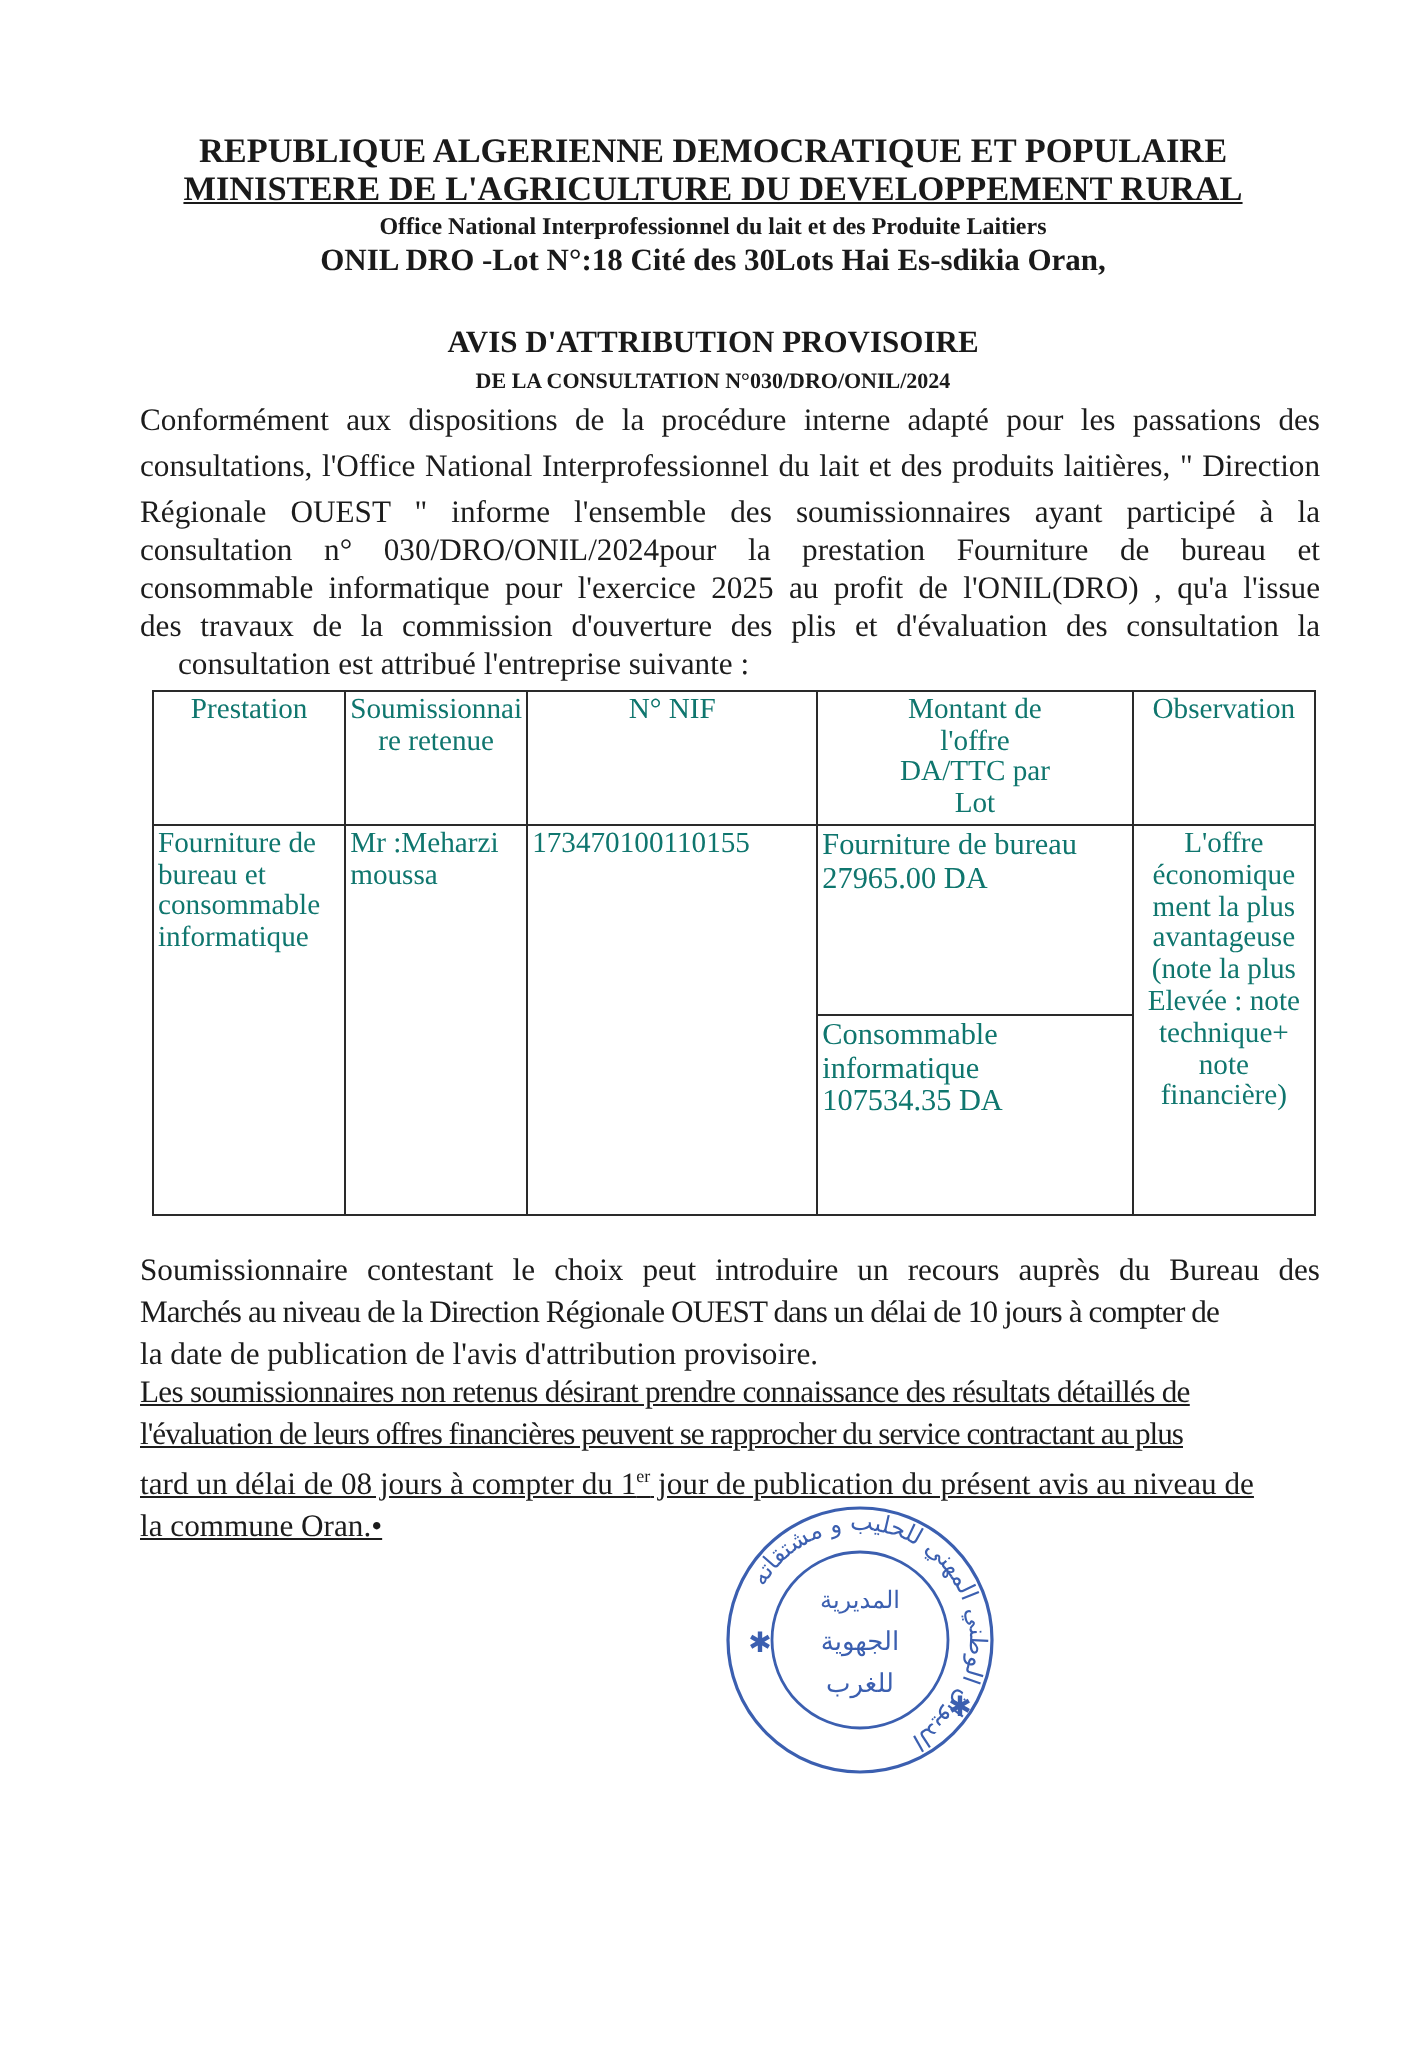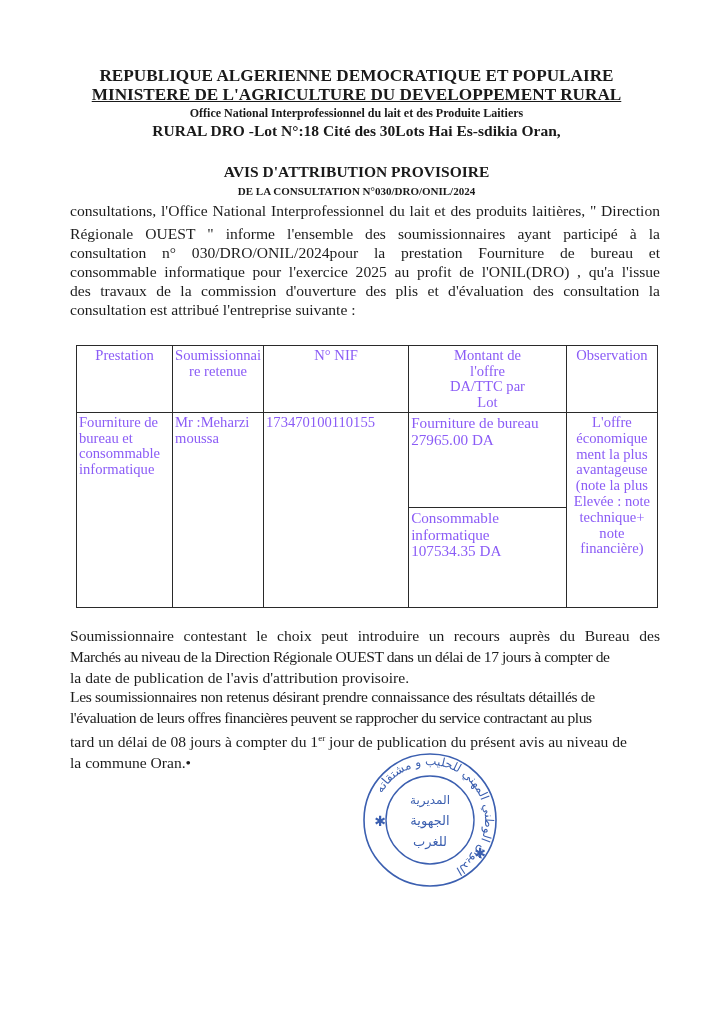--- a/index.html
+++ b/index.html
@@ -13,31 +13,31 @@
     .h3 { top: 104px; font-size: 12px; line-height: 18px; }
     .h4 { top: 122px; font-size: 15.5px; line-height: 18px; }
     .t1 { top: 163px; font-size: 15.5px; line-height: 18px; }
     .t2 { top: 182px; font-size: 11px; line-height: 18px; }
     .para {
       position: absolute; left: 70px; width: 590px; font-size: 15.6px;
       text-align: justify; color: #1c1c1c;
     }
     .p1 { top: 199px; line-height: 23px; }
     .p1 .ln { display: block; text-align: justify; text-align-last: justify; height: 23px; }
-    .p1 .ln.last { text-align-last: left; }
+    .p1 .ln.last { text-align-last: left; margin-left: 19px; }
     .p1 .ln.tight { height: 19px; }
     .p2 { top: 625px; line-height: 21px; }
-    .p3 { top: 686px; line-height: 21px; }
+    .p3 { top: 686px; line-height: 21px; text-decoration: underline; }
     .ln { display: block; white-space: nowrap; }
     .j { text-align-last: justify; white-space: normal; }
     sup { font-size: 9px; vertical-align: 6px; }
 
     table.award {
       position: absolute; left: 76px; top: 345px; width: 582px; height: 261px;
-      border-collapse: collapse; font-size: 14.6px; color: #8b5cf6;
+      border-collapse: collapse; font-size: 14.6px; color: #0f766e;
     }
     table.award td, table.award th {
       border: 1.5px solid #2a2a2a; vertical-align: top; font-weight: normal; padding: 2px 2px;
     }
     th.c { text-align: center; line-height: 15.5px; }
     .col1 { width: 94px; }
     .col2 { width: 84px; }
     .col3 { width: 149px; }
     .col4 { width: 160px; }
     .col5 { width: 89px; }
@@ -46,26 +46,27 @@
     td.obs { text-align: center; line-height: 15.8px; vertical-align: top; padding-top: 4px; }
     td.lot { font-size: 15.2px; line-height: 16.5px; }
     .stamp { position: absolute; left: 360px; top: 750px; width: 140px; height: 140px; }
   </style>
 </head>
 <body>
 
 <div class="hdr h1">REPUBLIQUE ALGERIENNE DEMOCRATIQUE ET POPULAIRE</div>
 <div class="hdr h2">MINISTERE DE L'AGRICULTURE DU DEVELOPPEMENT RURAL</div>
 <div class="hdr h3">Office National Interprofessionnel du lait et des Produite Laitiers</div>
-<div class="hdr h4">RURAL DRO -Lot N°:18 Cité des 30Lots Hai Es-sdikia Oran,</div>
+<div class="hdr h4">ONIL DRO -Lot N°:18 Cité des 30Lots Hai Es-sdikia Oran,</div>
 
 <div class="hdr t1">AVIS D'ATTRIBUTION PROVISOIRE</div>
 <div class="hdr t2">DE LA CONSULTATION N°030/DRO/ONIL/2024</div>
 
 <div class="para p1">
+  <span class="ln j">Conformément aux dispositions de la procédure interne adapté pour les passations des</span>
   <span class="ln j">consultations, l'Office National Interprofessionnel du lait et des produits laitières, " Direction</span>
   <span class="ln j tight">Régionale OUEST " informe l'ensemble des soumissionnaires ayant participé à la</span>
   <span class="ln j tight">consultation n° 030/DRO/ONIL/2024pour la prestation Fourniture de bureau et</span>
   <span class="ln j tight">consommable informatique   pour l'exercice 2025 au profit de l'ONIL(DRO) , qu'a l'issue</span>
   <span class="ln j tight">des travaux de la commission d'ouverture des plis et d'évaluation des consultation la</span>
   <span class="ln last tight">consultation est attribué l'entreprise suivante :</span>
 </div>
 
 <table class="award">
   <tbody>
@@ -117,21 +118,21 @@
       <span class="ln">Consommable</span>
       <span class="ln">informatique</span>
       <span class="ln">107534.35 DA</span>
     </td>
   </tr>
 </tbody>
   </table>
 
 <div class="para p2">
   <span class="ln j">Soumissionnaire contestant le choix peut introduire un recours auprès du Bureau des</span>
-  <span class="ln" style="letter-spacing:-0.45px">Marchés au niveau de la Direction Régionale OUEST dans un délai de 17 jours à compter de</span>
+  <span class="ln" style="letter-spacing:-0.45px">Marchés au niveau de la Direction Régionale OUEST dans un délai de 10 jours à compter de</span>
   <span class="ln">la date de publication de l'avis d'attribution provisoire.</span>
 </div>
 
 <div class="para p3">
   <span class="ln" style="letter-spacing:-0.35px">Les soumissionnaires non retenus désirant prendre connaissance des résultats détaillés de</span>
   <span class="ln" style="letter-spacing:-0.5px">l'évaluation de leurs offres financières peuvent se rapprocher du service contractant au plus</span>
   <span class="ln"><span>tard un délai de 08 jours à compter du 1</span><sup>er</sup><span> jour de publication du présent avis au niveau de</span></span>
   <span class="ln">la commune Oran.•</span>
 </div>
 

